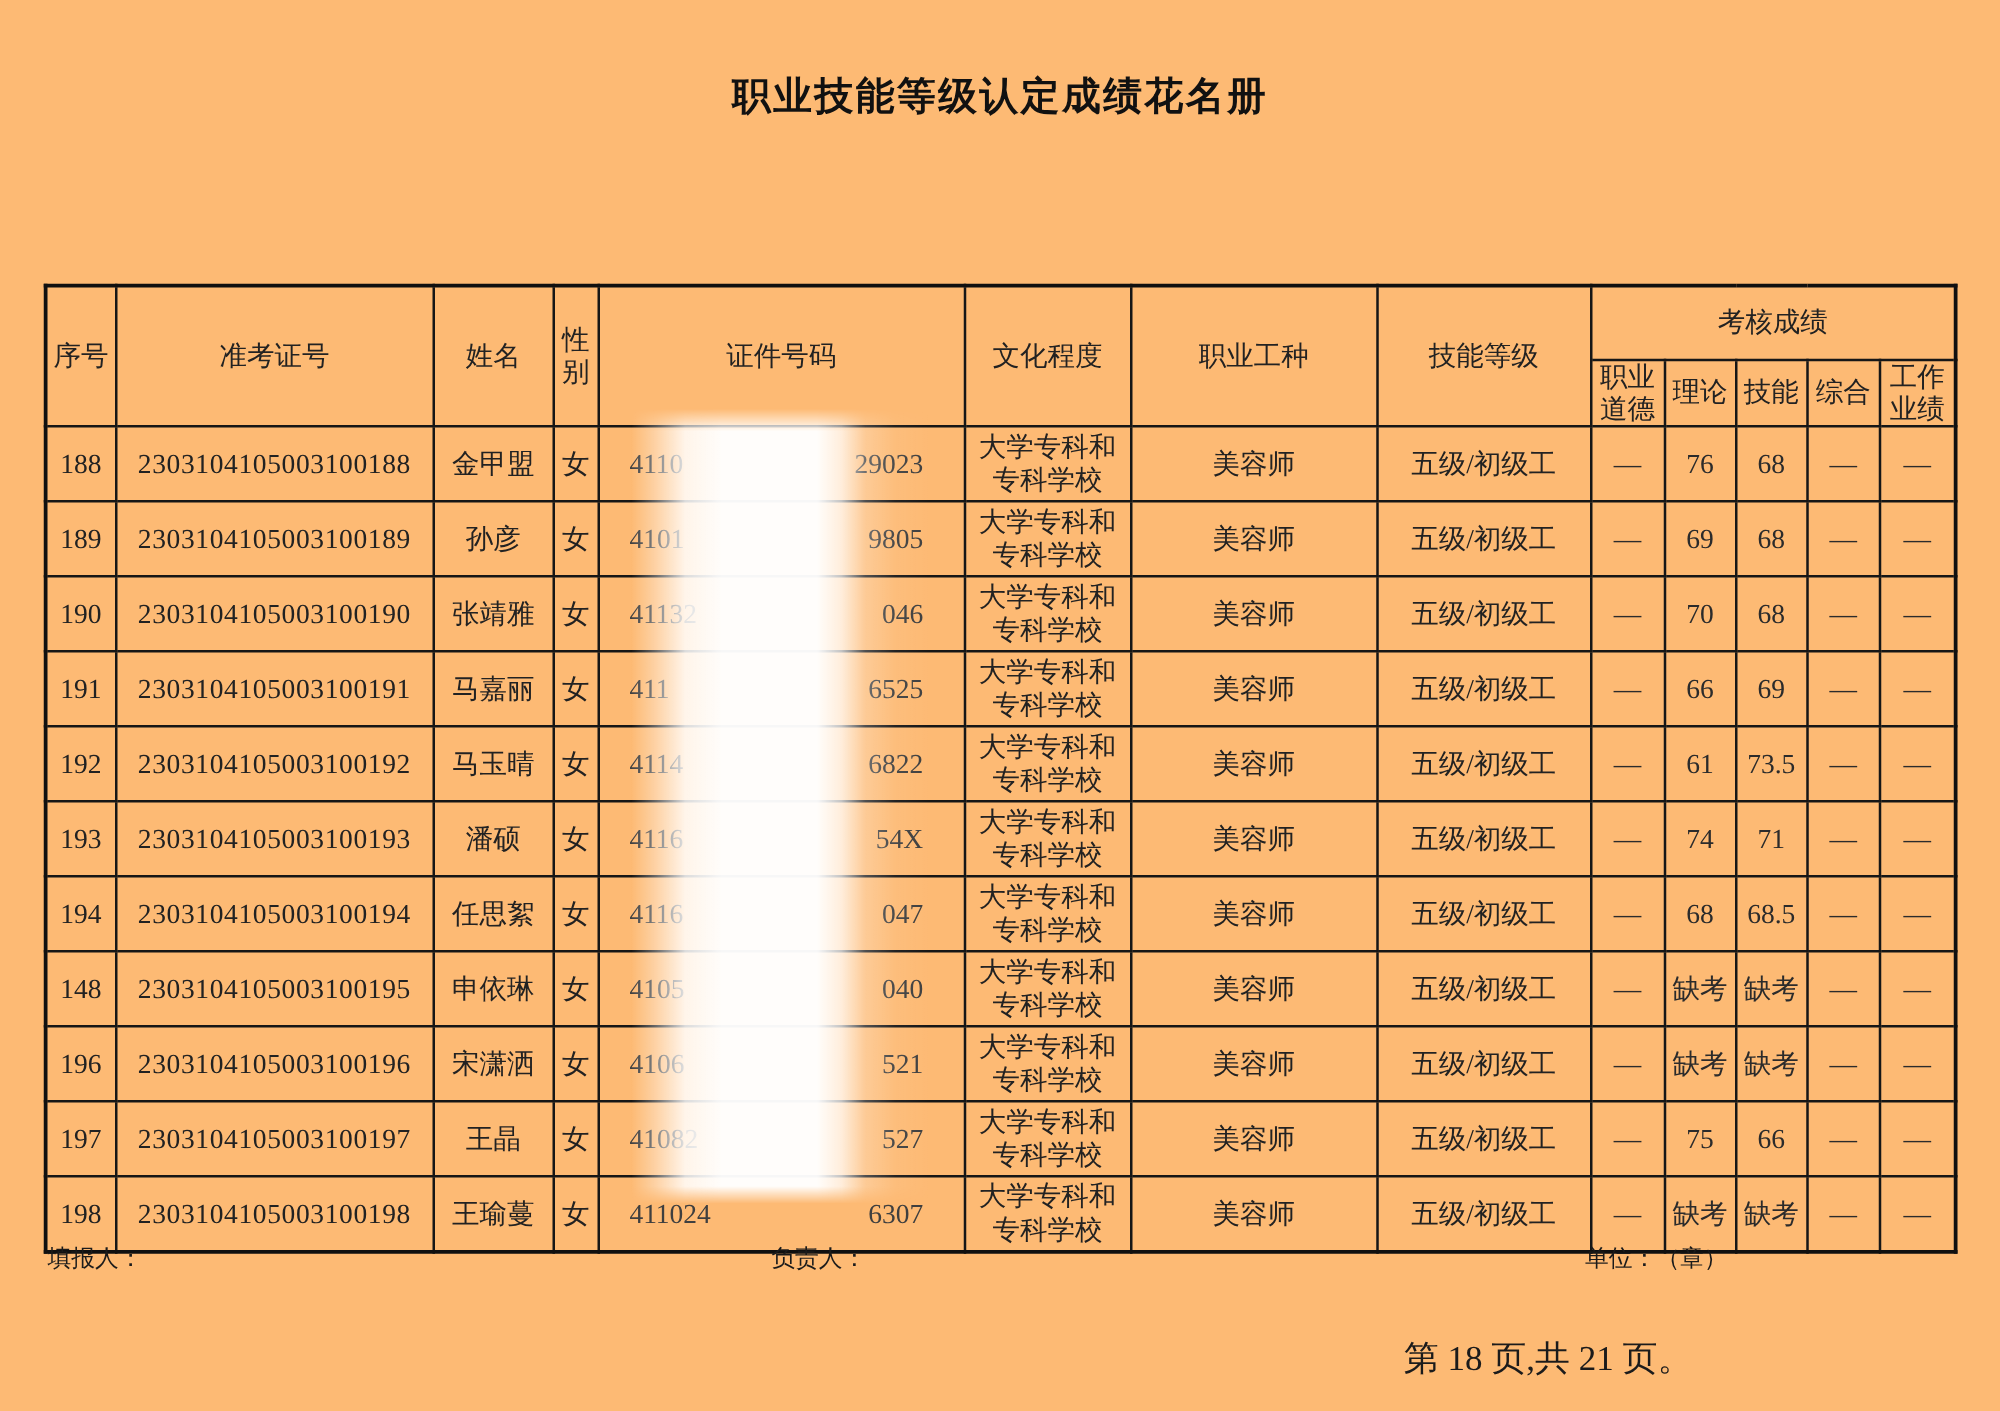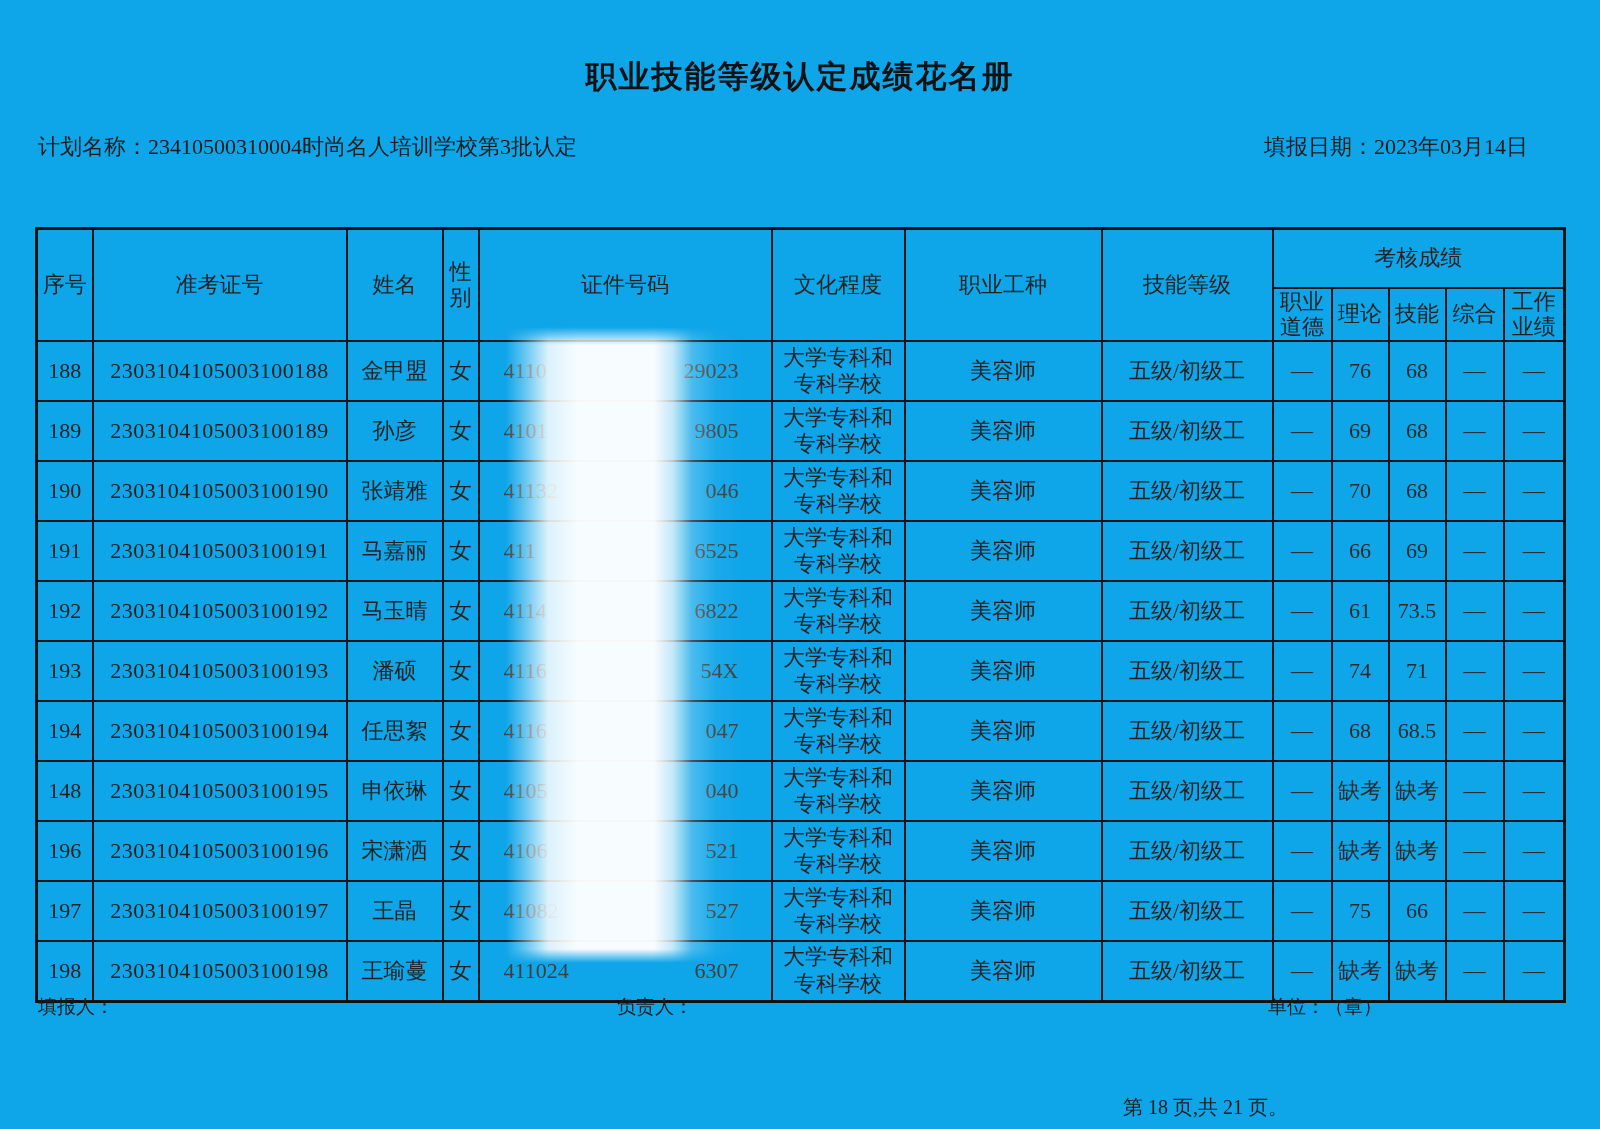--- a/index.html
+++ b/index.html
@@ -1,17 +1,17 @@
 <!DOCTYPE html>
 <html><head>
 <meta charset="utf-8">
 <style>
   html,body{margin:0;padding:0;background:#e8e8e8;}
   .page{
-    position:relative;width:1600px;height:1129px;background:#0ea5e9;
+    position:relative;width:1600px;height:1129px;background:#fdba74;
     font-family:"Liberation Serif","DejaVu Serif",serif;color:#1d1d1d;
     overflow:hidden;margin:0 auto;
   }
   .title{
     position:absolute;top:56px;left:0;width:100%;text-align:center;
     font-size:31px;font-weight:bold;letter-spacing:2px;
     font-family:"Liberation Sans","DejaVu Sans",sans-serif;color:#111;
   }
   .meta{
     position:absolute;left:38px;right:72px;display:flex;
@@ -51,33 +51,29 @@
       rgba(255,255,255,0.25) 78%,
       rgba(255,255,255,0.06) 88%,
       rgba(255,255,255,0) 100%);
     -webkit-mask-image:linear-gradient(180deg,transparent 0,#000 18px,#000 calc(100% - 14px),transparent 100%);
     mask-image:linear-gradient(180deg,transparent 0,#000 18px,#000 calc(100% - 14px),transparent 100%);
   }
   .sign{position:absolute;top:994px;font-size:19px;color:#1b1b1b;}
   .sign-filler{left:38px}
   .sign-manager{left:617px}
   .sign-unit{left:1268px}
-  .page-info{position:absolute;left:1123px;top:1094px;font-size:20px;color:#1b1b1b;text-align:right;}
+  .page-info{position:absolute;left:1123px;top:1068px;font-size:28px;color:#1b1b1b;text-align:right;}
 </style>
 </head>
 <body>
 
 <div class="page">
 
   <div class="title">职业技能等级认定成绩花名册</div>
 
-  <div class="meta meta-1">
-    <span>计划名称：23410500310004时尚名人培训学校第3批认定</span>
-    <span>填报日期：2023年03月14日</span>
-  </div>
 
   <div class="table-wrap">
     <table>
       <colgroup>
         <col style="width:56px">
           <col style="width:254px">
           <col style="width:96px">
         <col style="width:36px">
           <col style="width:293px">
           <col style="width:133px">

